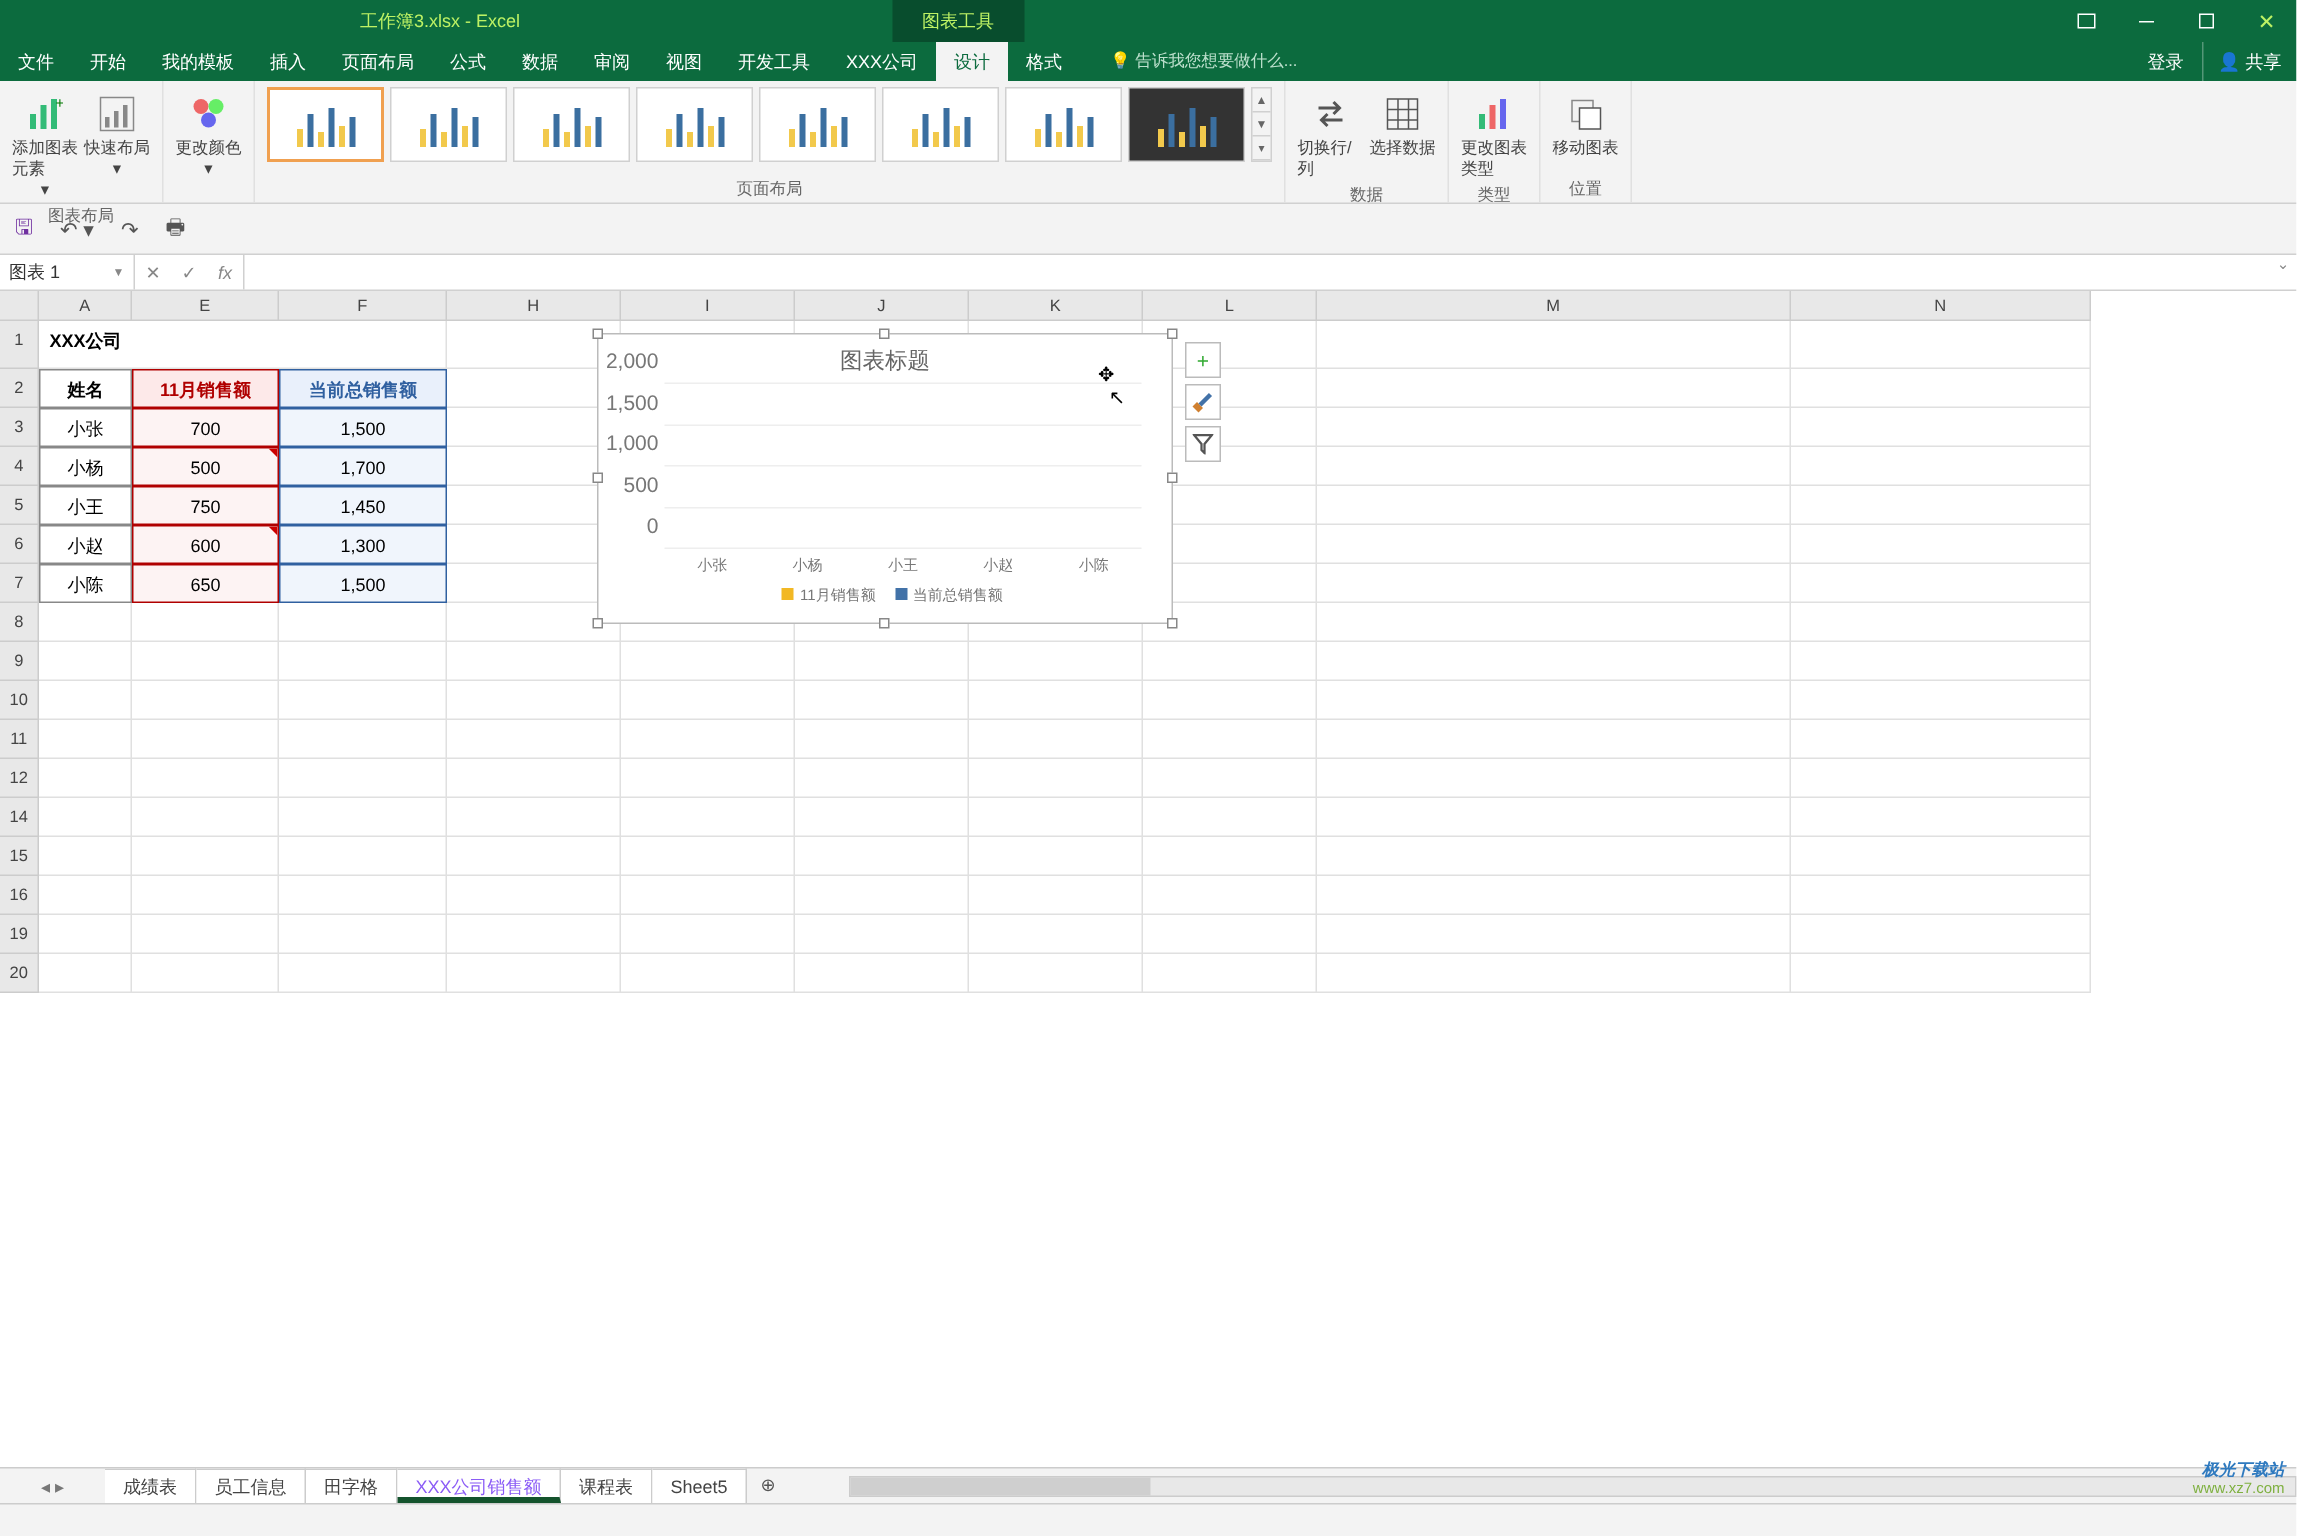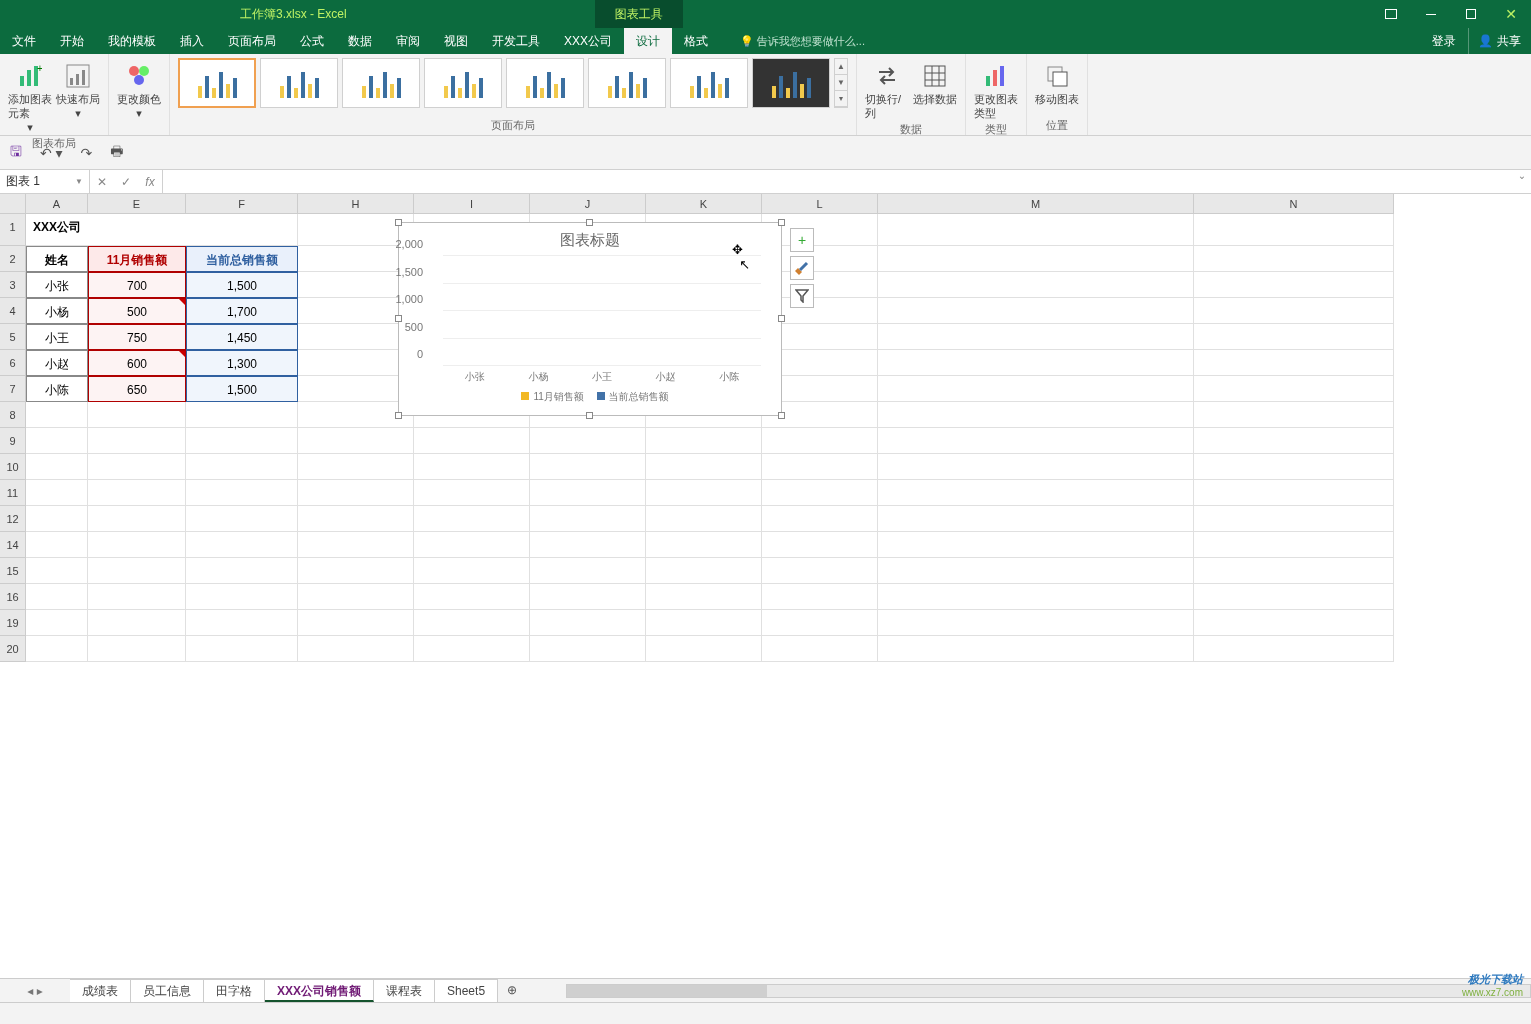--- a/index.html
+++ b/index.html
@@ -77,38 +77,38 @@
 .data-total { background: #f0f5fc; border: 1px solid #3060a0 !important; }
 .tri-red { position:relative; }
 .tri-red::after { content:""; position:absolute; top:0; right:0; border-top:6px solid #c00; border-left:6px solid transparent; }
 
 
 .chart-obj { position: absolute; left: 398px; top: 28px; width: 384px; height: 194px; background: #fff; border: 1px solid #bbb; }
 .chart-sel-handle { position:absolute; width:7px; height:7px; background:#fff; border:1px solid #888; }
 .chart-title { text-align:center; font-size:15px; color:#666; margin-top:8px; }
 .chart-plot { position:relative; margin: 6px 20px 0 44px; height: 110px; }
 .axis-y { position:absolute; left:-38px; top:0; bottom:0; width:34px; }
-.axis-y div { position:absolute; right:16px; font-size:11px; color:#777; transform: translateY(-50%); }
+.axis-y div { position:absolute; right:0; font-size:14px; color:#777; transform: translateY(-50%); }
 .grid-line { position:absolute; left:0; right:0; border-top:1px solid #eee; }
 .bars-area { position:absolute; left:0; right:0; bottom:0; top:0; display:flex; justify-content:space-around; align-items:flex-end; }
 .bar-group { display:flex; gap:2px; align-items:flex-end; width:40px; justify-content:center; }
 .bar-y { width:13px; background:#f2b824; }
 .bar-b { width:13px; background:#4272a8; }
 .x-labels { display:flex; justify-content:space-around; margin:4px 20px 0 44px; font-size:10px; color:#777; }
 .legend { text-align:center; margin-top:6px; font-size:10px; color:#777; }
 .legend .sw { display:inline-block; width:8px; height:8px; margin:0 4px 0 10px; }
 .chart-side { position:absolute; left: 790px; top: 34px; display:flex; flex-direction:column; gap:4px; }
 .chart-side .sbtn { width:24px; height:24px; border:1px solid #bbb; background:#fff; display:flex; align-items:center; justify-content:center; font-size:14px; color:#555; cursor:pointer; }
 .move-cursor { position:absolute; left:732px; top:48px; pointer-events:none; font-size:13px; color:#000; }
 
 
 .sheettabs { height: 24px; border-top: 1px solid #ccc; display: flex; align-items: stretch; font-size: 12px; background: #f3f3f3; }
 .sheettabs .nav { width: 70px; display:flex; align-items:center; justify-content:center; gap:6px; color:#777; }
 .sheettabs .stab { padding: 0 12px; line-height: 22px; border-right: 1px solid #ccc; background:#fff; color:#444; cursor:pointer; border-top:1px solid #ccc;}
-.sheettabs .stab.active { background:#fff; border-bottom:2px solid #14532d; color:#701a75; font-weight:bold; }
+.sheettabs .stab.active { background:#fff; border-bottom:4px solid #14532d; color:#8b5cf6; font-weight:normal; }
 .sheettabs .add { width:28px; text-align:center; line-height:22px; color:#555; cursor:pointer; }
 .sheettabs .scroll-track { flex:1; margin-left:40px; display:flex; align-items:center;}
 .sheettabs .scroll-track .bar { flex:1; height:14px; background:#e8e8e8; border:1px solid #ccc; position:relative;}
 .sheettabs .scroll-track .thumb { position:absolute; left:0; width:200px; top:0; bottom:0; background:#cfcfcf;}
 
 
 .statusbar { height: 22px; background: #f3f3f3; border-top: 1px solid #ccc; font-size:11px; color:#666; display:flex; align-items:center; padding:0 8px;}
 
 
 .wm { position:absolute; right:8px; bottom:26px; text-align:right; font-size:11px; }

